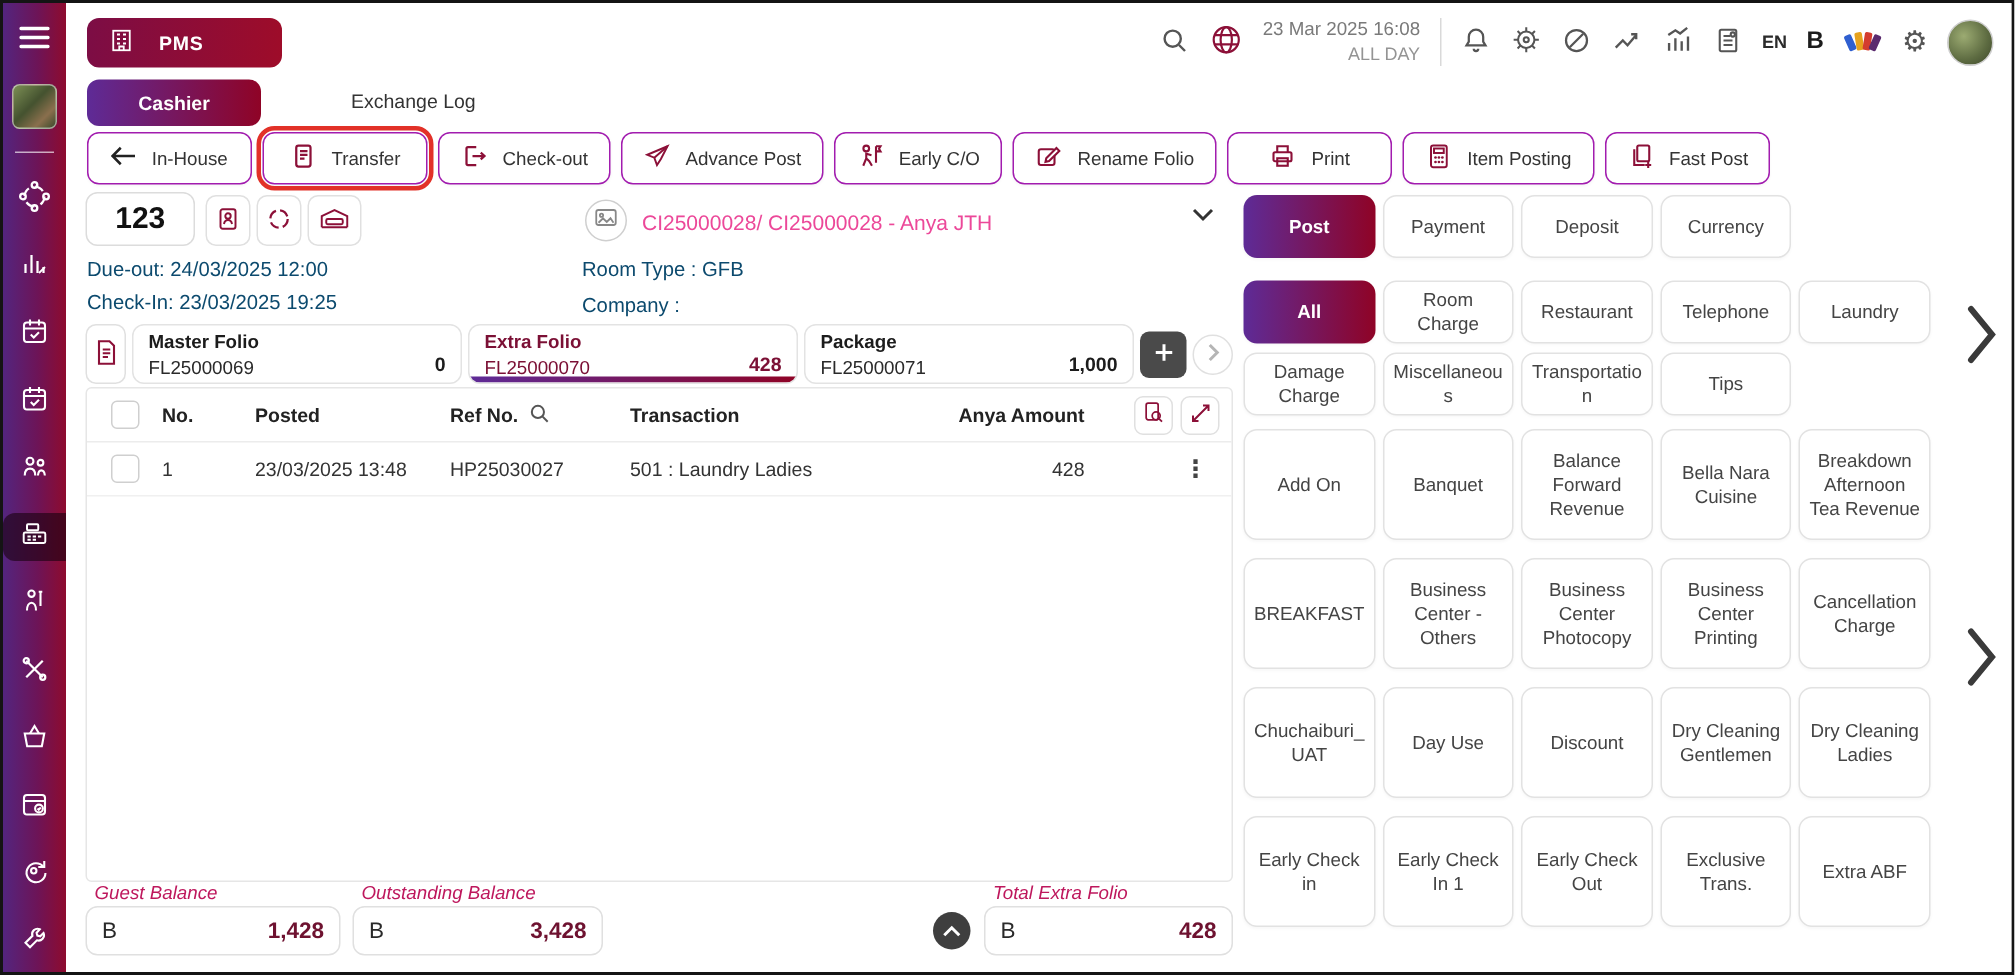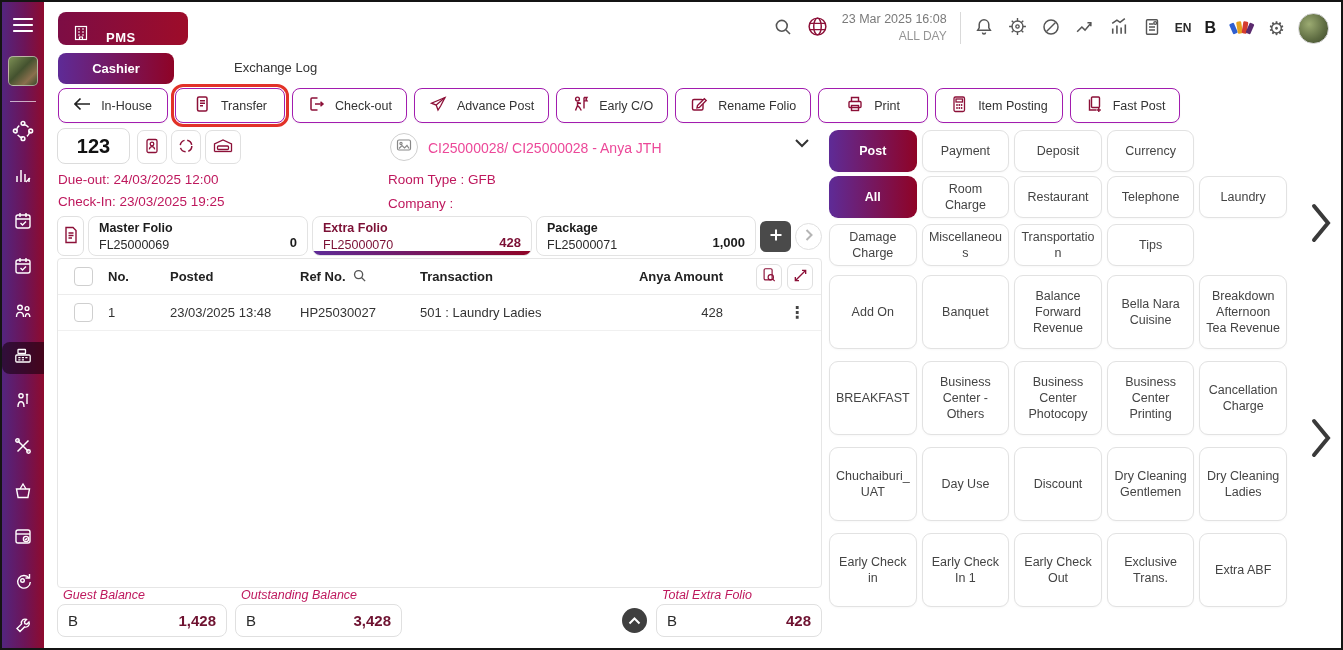--- a/index.html
+++ b/index.html
@@ -14,21 +14,21 @@
   .sb-item.sel { background:rgba(26,2,16,.62); border-radius:8px 0 0 8px; }
   .sb-thumb { width:30px; height:30px; border-radius:5px;
     background:linear-gradient(135deg,#7d8f55 0%,#44522f 45%,#8a6f4d 75%,#3c4a2c 100%); border:1px solid rgba(255,255,255,.5); }
   .sb-divider { width:26px; height:1px; background:rgba(255,255,255,.65); margin:2px 0; }
 
   
   .main { position:absolute; left:42px; top:0; width:1297px; height:646px; background:#fff; }
 
   
   .pms-btn { position:absolute; left:14px; top:10px; width:130px; height:33px; border-radius:8px;
-    background:linear-gradient(95deg,#7c0d45,#9e0c29); color:#fff; display:flex; align-items:flex-end; gap:16px;
+    background:linear-gradient(95deg,#7c0d45,#9e0c29); color:#fff; display:flex; align-items:center; gap:16px;
     padding-left:14px; font-size:13px; font-weight:bold; letter-spacing:.5px; cursor:pointer; border:none; }
   .top-right { position:absolute; right:12px; top:6px; height:40px; display:flex; align-items:center; gap:13px;justify-content:space-between; }
   .dt-block { text-align:right; line-height:1.35; }
   .dt-line1 { font-size:12.5px; color:#7a7a7a; }
   .dt-line2 { font-size:12px; color:#949494; }
   .v-divider { width:1px; height:32px; background:#d9d9d9; }
   .top-ic { background:none; border:none; cursor:pointer; display:flex; align-items:center; justify-content:center; }
   .glyph { font-family:"DejaVu Sans",sans-serif; }
   .lang-b { font-size:12px; font-weight:bold; color:#2b2b2b; }
   .bold-b { font-size:16px; font-weight:bold; color:#1c1c1c; }
@@ -49,21 +49,21 @@
 
   
   .room-box { position:absolute; left:13px; top:126px; width:73px; height:36px; border:1px solid #dcdcdc; border-radius:8px;
     display:flex; align-items:center; justify-content:center; font-size:20px; font-weight:bold; color:#111; }
   .room-ic { position:absolute; top:128px; width:30px; height:34px; border:1px solid #e0e0e0; border-radius:7px;
     background:#fff; display:flex; align-items:center; justify-content:center; cursor:pointer; }
   .g-avatar { position:absolute; left:346px; top:131px; width:28px; height:28px; border:1px solid #cfcfcf; border-radius:50%;
     display:flex; align-items:center; justify-content:center; }
   .g-name { position:absolute; left:384px; top:138px; font-size:14px; color:#ec4899; }
   .g-chevron { position:absolute; left:750px; top:136px; background:none; border:none; cursor:pointer; }
-  .info-txt { position:absolute; font-size:13.5px; color:#be185d; }
+  .info-txt { position:absolute; font-size:13.5px; color:#0c4a6e; }
 
   
   .folio-strip { position:absolute; left:13px; top:214px; width:765px; display:flex; gap:4px; align-items:stretch; height:40px; }
   .folio-doc { width:27px; border:1px solid #e0e0e0; border-radius:7px; background:#fff; display:flex; align-items:center; justify-content:center; cursor:pointer; }
   .folio-tab { position:relative; flex:1; background:#fff; border:1px solid #e3e3e3; border-radius:8px; padding:3px 10px 5px 10px;
     display:flex; justify-content:space-between; cursor:pointer; overflow:hidden; }
   .ft-name { font-size:12.5px; font-weight:bold; color:#1c1c1c; line-height:1.35; }
   .ft-num { font-size:12.5px; color:#2a2a2a; line-height:1.35; }
   .ft-val { align-self:flex-end; font-size:13px; font-weight:bold; color:#1c1c1c; }
   .folio-tab.active .ft-name, .folio-tab.active .ft-num, .folio-tab.active .ft-val { color:#7b1035; }
@@ -94,21 +94,21 @@
   .bal-box { margin-top:2px; height:33px; border:1px solid #e0e0e0; border-radius:8px; background:#fff;
     display:flex; align-items:center; justify-content:space-between; padding:0 10px; }
   .bal-cur { font-size:15px; color:#2a2a2a; }
   .bal-val { font-size:15px; font-weight:bold; color:#6e1230; }
   .up-btn { position:absolute; left:578px; top:20px; width:25px; height:25px; border-radius:50%; background:#3f3f3f; border:none;
     display:flex; align-items:center; justify-content:center; cursor:pointer; }
 
   
   .rpanel { position:absolute; left:785px; top:128px; width:458px; }
   .rp-grid { display:grid; grid-template-columns:repeat(5,1fr); }
-  .rp-actions { grid-auto-rows:42px; gap:6px 5px; margin-bottom:4px; grid-template-columns:repeat(5,1fr); }
+  .rp-actions { grid-auto-rows:42px; gap:6px 5px; margin-bottom:15px; grid-template-columns:repeat(5,1fr); }
   .rp-filters { grid-auto-rows:42px; gap:6px 5px; margin-bottom:9px; }
   .rp-items { grid-auto-rows:74px; gap:12px 5px; }
   .rp-btn { background:#fff; border:1px solid #e2e2e2; border-radius:9px; font-size:12.5px; color:#444; cursor:pointer;
     display:flex; align-items:center; justify-content:center; text-align:center; padding:3px 5px; line-height:1.3;
     overflow-wrap:anywhere; box-shadow:0 1px 2px rgba(0,0,0,.03); font-family:"Liberation Sans","DejaVu Sans",sans-serif; }
   .rp-btn.active { background:linear-gradient(90deg,#5e2b97,#8f0326); color:#fff; font-weight:bold; border:none; }
 
   .panel-chevron { position:absolute; background:none; border:none; cursor:pointer; }
 </style>
 </head>

